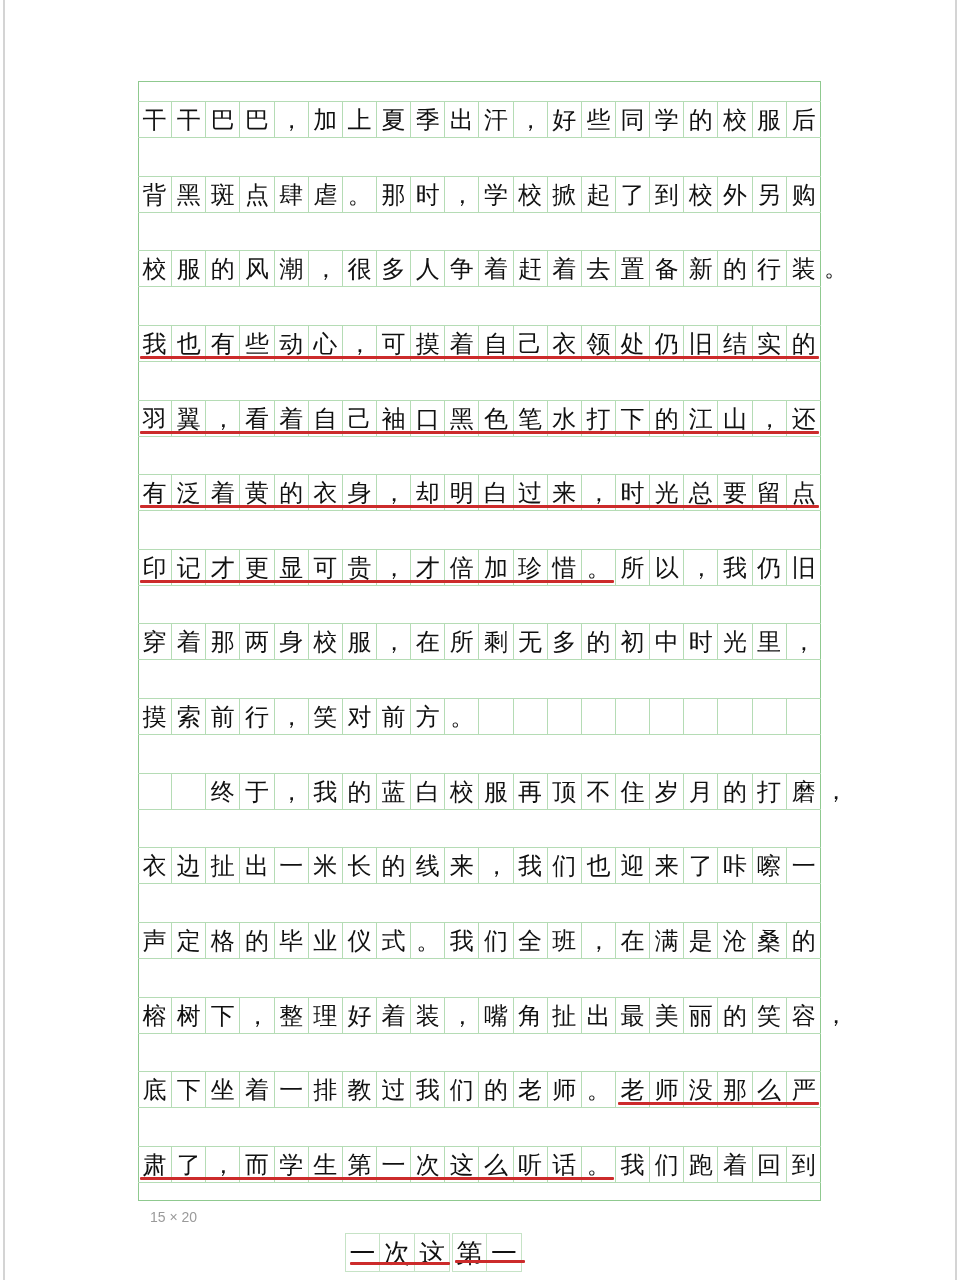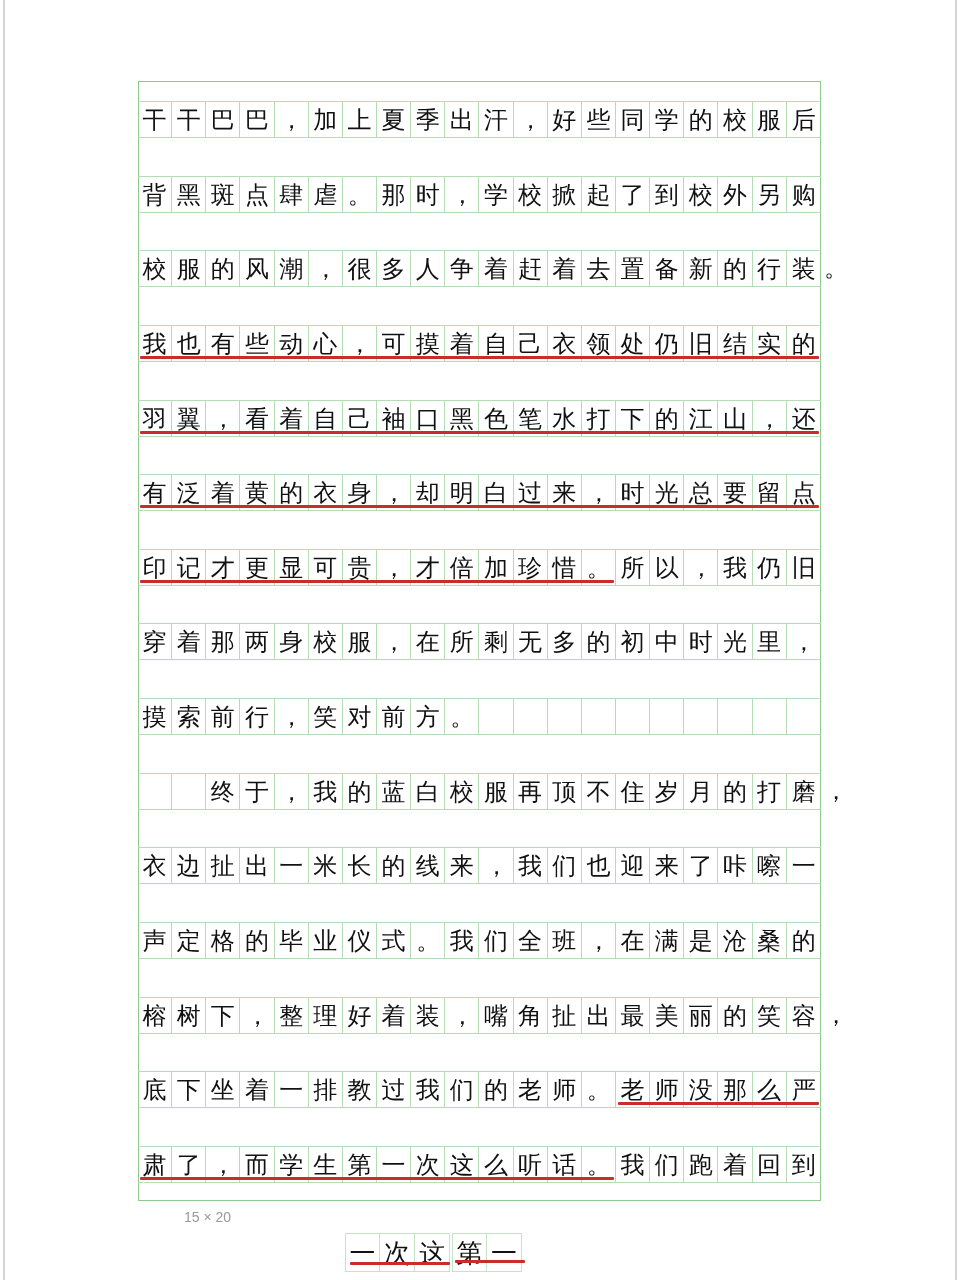--- a/index.html
+++ b/index.html
@@ -30,21 +30,20 @@
   .overflow {
     position: absolute; font-size: 24px; color: #111; line-height: 37px;
     height: 37px;
   }
   .underline {
     position: absolute; height: 3px; background: #cc2b2b; border-radius: 1px;
   }
   .grid-size {
     position: absolute; left: 150px; top: 1209px; font-size: 14px; color: #9a9a9a;
     font-family: "Liberation Sans", sans-serif;
-    margin-left: 34px;
   }
   .frag {
     position: absolute; top: 1233px; height: 37px; display: flex;
     border-top: 1px solid #c6e3c6; border-bottom: 1px solid #c6e3c6;
   }
   .frag .cell { flex: 0 0 35px; border-right: 1px solid #c6e3c6; font-size: 26px; }
   .frag .cell:first-child { border-left: 1px solid #c6e3c6; }
 </style>
 </head>
 <body>

